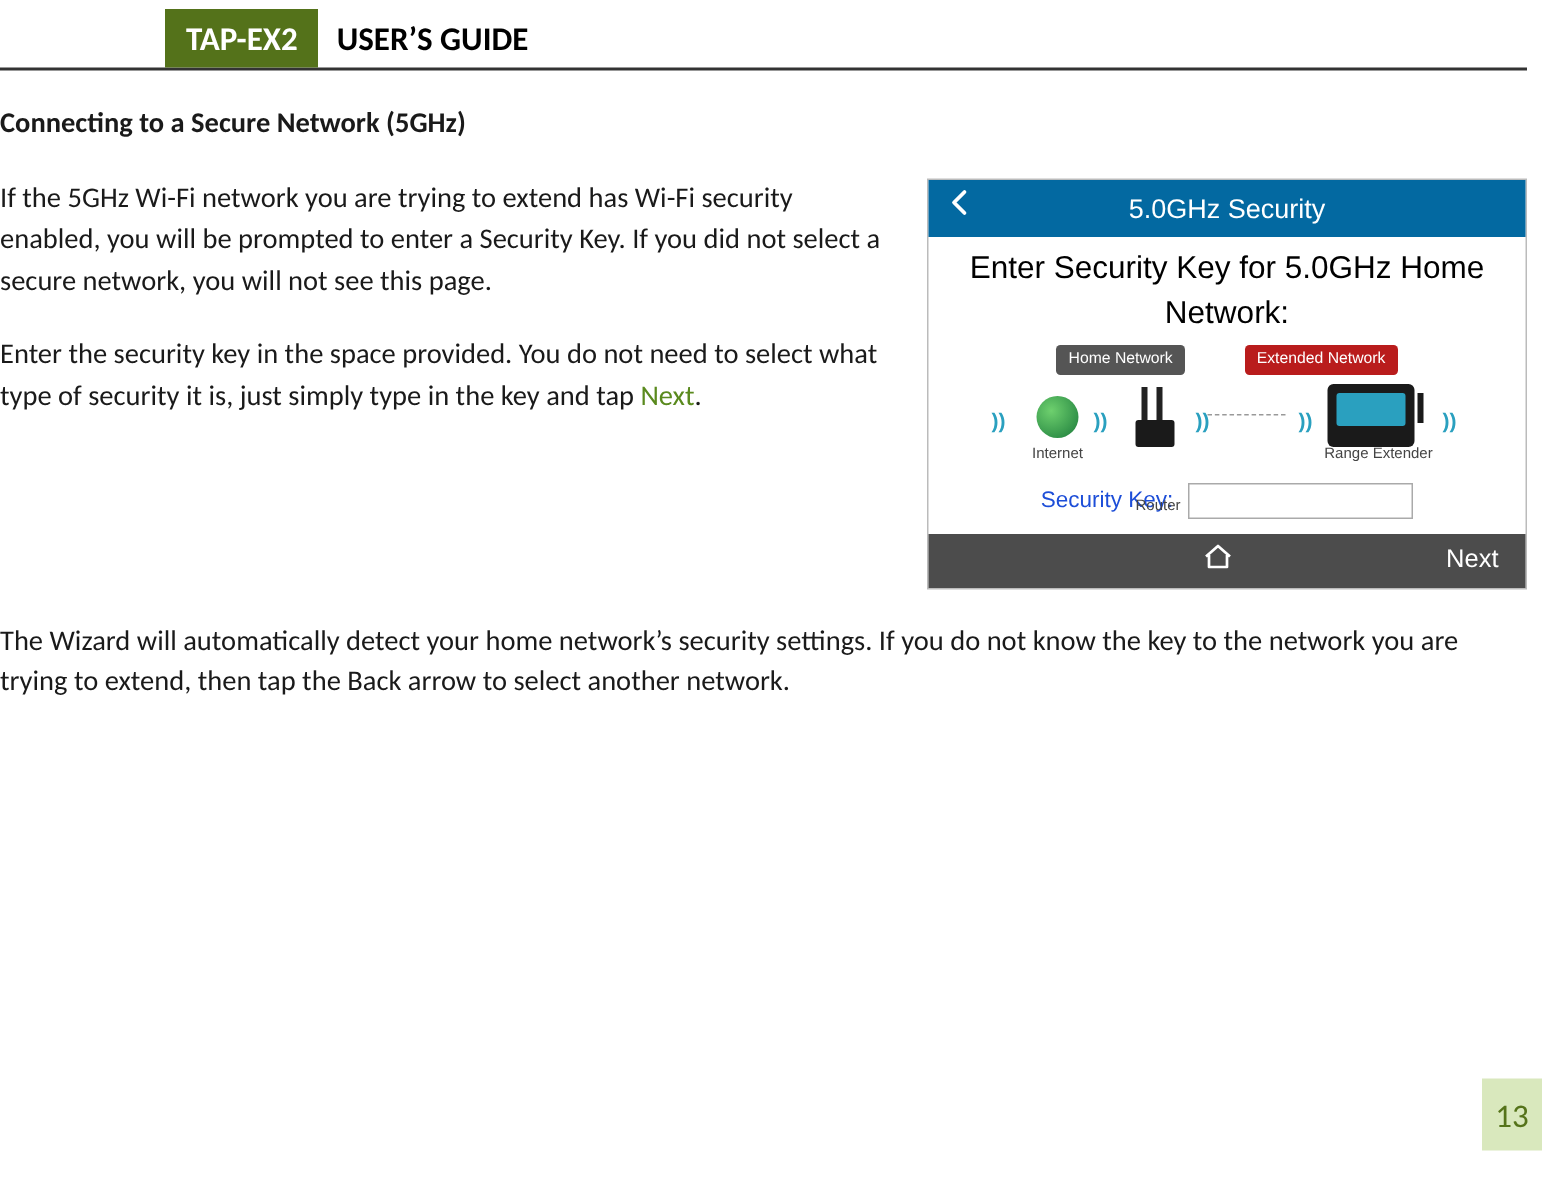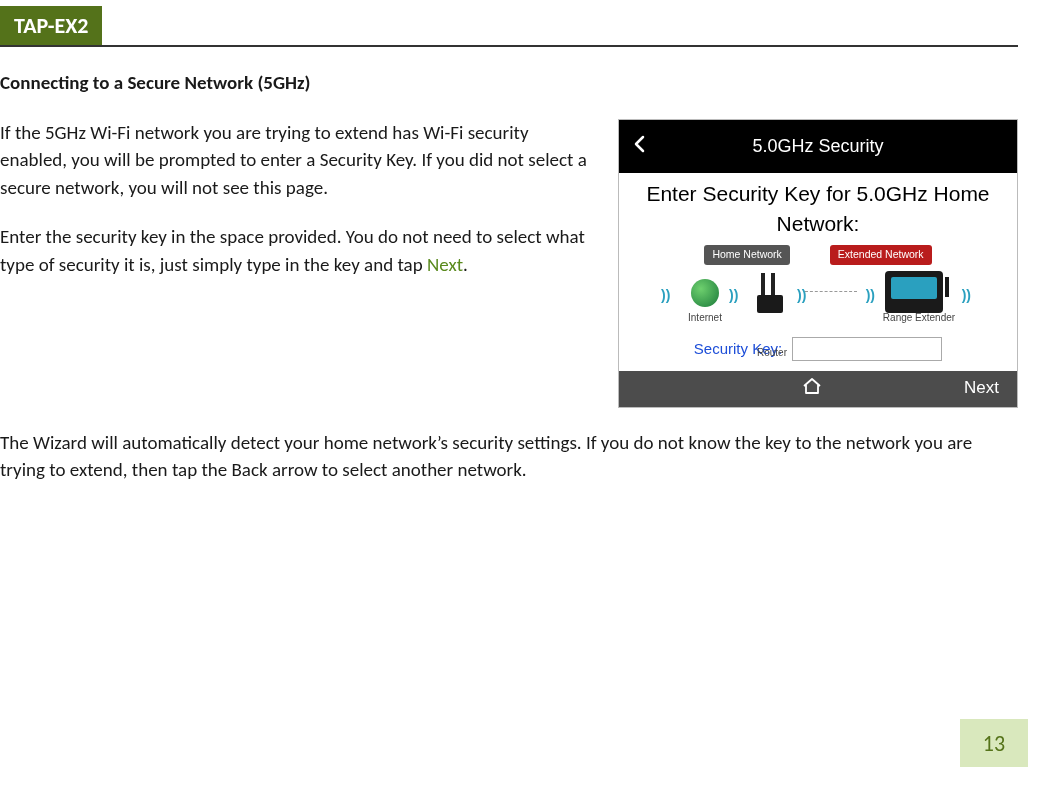--- a/index.html
+++ b/index.html
@@ -16,20 +16,21 @@
     align-items: stretch;
     border-bottom: 2px solid #333;
     margin: 6px 24px 0 0;
   }
   .header-tag {
     background: #54721a;
     color: #fff;
     font-weight: bold;
     font-size: 22px;
     padding: 6px 14px 6px 14px;
+    margin-left: 110px;
     display: inline-flex;
     align-items: center;
   }
   .header-title {
     font-weight: bold;
     font-size: 22px;
     padding: 6px 0 6px 12px;
     color: #000;
   }
   .content {
@@ -52,25 +53,25 @@
   .left-col { flex: 1; }
   .left-col p { margin-bottom: 22px; }
   .next-word { color: #5a8a1e; }
   .screenshot {
     width: 400px;
     border: 1px solid #bbb;
     font-family: "Helvetica Neue", Arial, sans-serif;
     color: #333;
   }
   .ss-top {
-    background: #000000;
+    background: #0369a1;
     color: #fff;
     display: flex;
     align-items: center;
-    height: 53px;
+    height: 38px;
     position: relative;
     font-size: 18px;
     font-weight: 300;
   }
   .ss-top .back {
     width: 40px;
     text-align: center;
     font-size: 20px;
   }
   .ss-top .title {
@@ -193,35 +194,36 @@
   .ss-bottom .home-icon {
     flex:1;
     text-align:center;
     font-size:18px;
   }
   .after-para { margin-top: 21px; }
   .page-num-box {
     position: absolute;
     right: 14px;
     bottom: 24px;
-    width: 68px;
+    width: 40px;
     height: 48px;
     background: #d9e8bd;
     color: #55731a;
     display: flex;
     align-items: center;
     justify-content: center;
     font-size: 22px;
   }
 </style>
 </head>
 <body>
 
 <div class="header">
   <span class="header-tag">TAP-EX2</span>
+  <span class="header-title">USER’S GUIDE</span>
 </div>
 
 <div class="content">
   <p class="section-title">Connecting to a Secure Network (5GHz)</p>
 
   <div class="body-row">
     <div class="left-col">
       <p>If the 5GHz Wi-Fi network you are trying to extend has Wi-Fi security enabled, you will be prompted to enter a Security Key. If you did not select a secure network, you will not see this page.</p>
       <p>
         <span>Enter the security key in the space provided. You do not need to select what type of security it is, just simply type in the key and tap </span><span class="next-word">Next</span><span>.</span>

